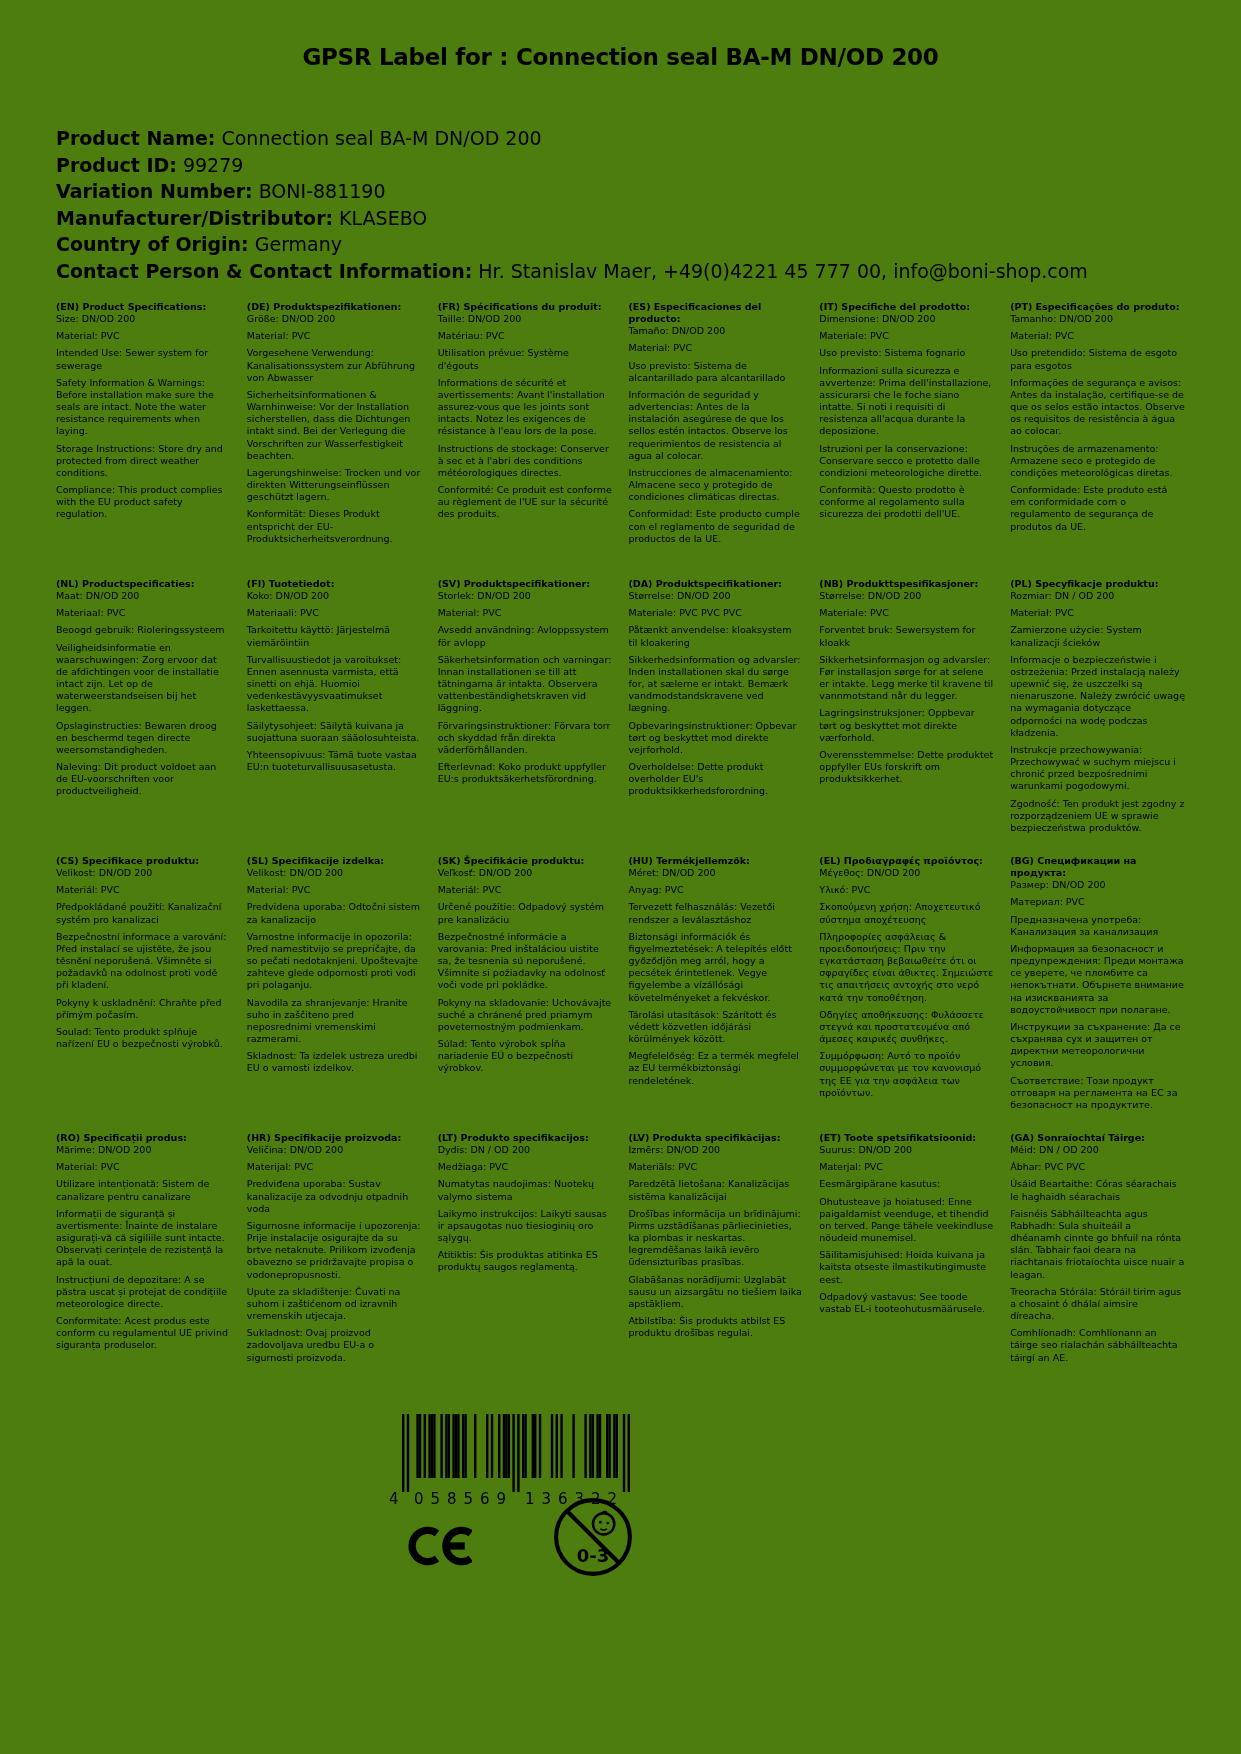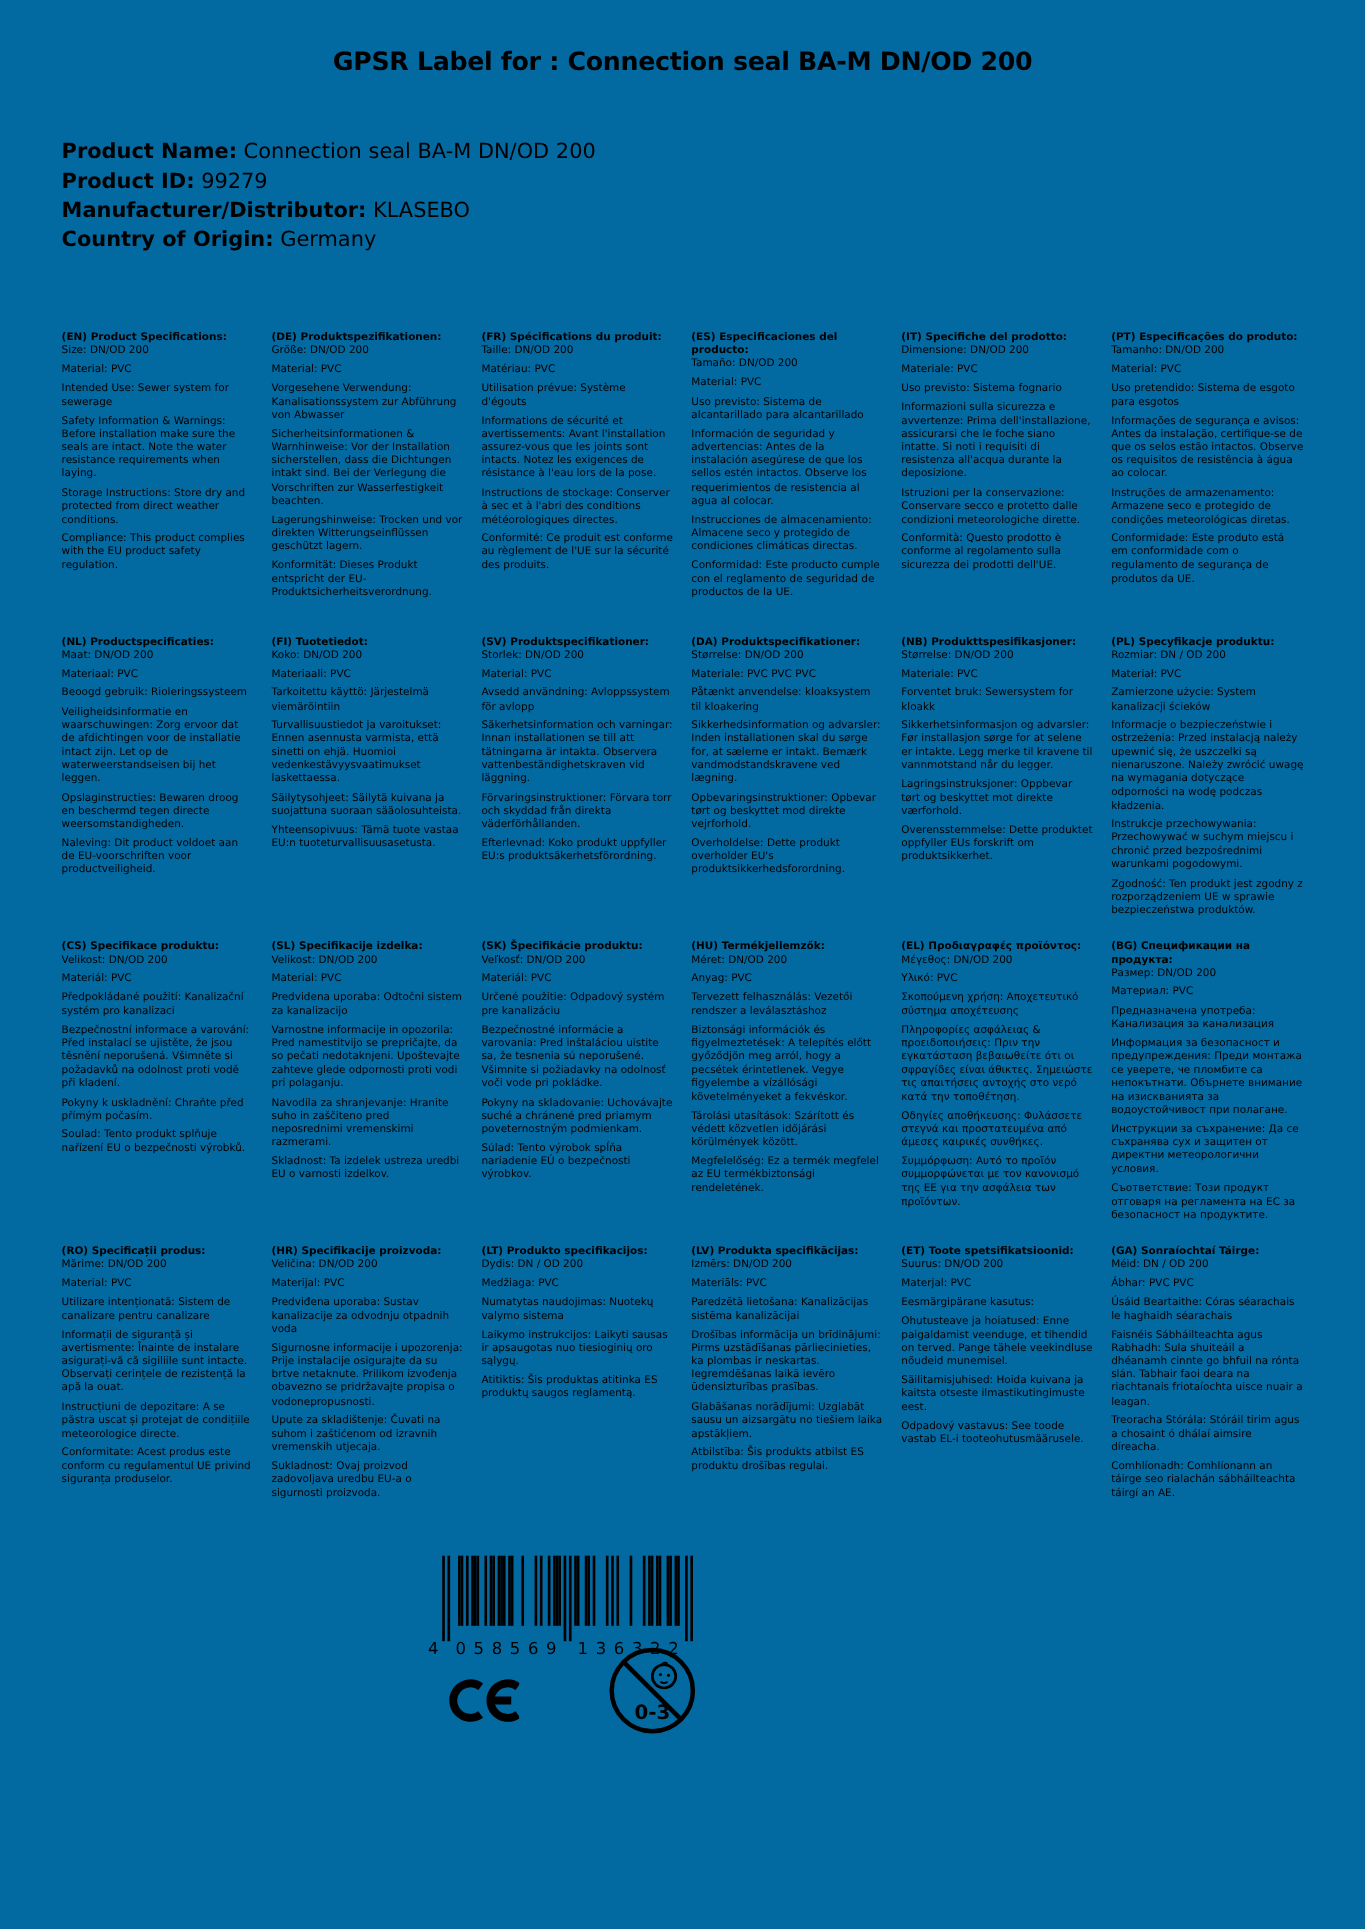--- a/index.html
+++ b/index.html
@@ -1,18 +1,18 @@
 <!DOCTYPE html>
 <html><head>
 <meta charset="utf-8">
 <style>
   * { box-sizing: border-box; }
   html,body { margin:0; padding:0; background:#fff; }
   .page {
-    position:relative; width:1241px; height:1754px; background:#0369a1; color:#000;
+    position:relative; width:1241px; height:1754px; background:#4d7c0f; color:#000;
     font-family:"DejaVu Sans", "Liberation Sans", sans-serif; overflow:hidden;
   }
   .title { margin:0; padding-top:44px; text-align:center; font-size:23px; font-weight:700; letter-spacing:-0.3px; }
   .product-info { position:absolute; top:125px; left:56px; right:56px; font-size:19px; line-height:1.4; }
   .product-info .row { white-space:nowrap; }
   .product-info .label { font-weight:700; margin-right:6px; }
   .grid {
     position:absolute; top:278px; left:56px; right:56px;
     display:grid; grid-template-columns:repeat(6,1fr); column-gap:16px; grid-auto-rows:277px;
   }
@@ -33,24 +33,30 @@
   <h1 class="title">GPSR Label for : Connection seal BA-M DN/OD 200</h1>
 
   <div class="product-info">
     <div class="row">
       <span class="label">Product Name:</span><span>Connection seal BA-M DN/OD 200</span>
     </div>
     <div class="row">
       <span class="label">Product ID:</span><span>99279</span>
     </div>
     <div class="row">
+      <span class="label">Variation Number:</span><span>BONI-881190</span>
+    </div>
+    <div class="row">
       <span class="label">Manufacturer/Distributor:</span><span>KLASEBO</span>
     </div>
     <div class="row">
       <span class="label">Country of Origin:</span><span>Germany</span>
+    </div>
+    <div class="row">
+      <span class="label">Contact Person &amp; Contact Information:</span><span>Hr. Stanislav Maer, +49(0)4221 45 777 00, info@boni-shop.com</span>
     </div>
   </div>
 
   <div class="grid" id="blocks-grid">
       <div class="block">
         <div class="block-heading">(EN) Product Specifications:</div>
         <p>Size: DN/OD 200</p>
         <p>Material: PVC</p>
         <p>Intended Use: Sewer system for sewerage</p>
         <p>Safety Information &amp; Warnings: Before installation make sure the seals are intact. Note the water resistance requirements when laying.</p>

